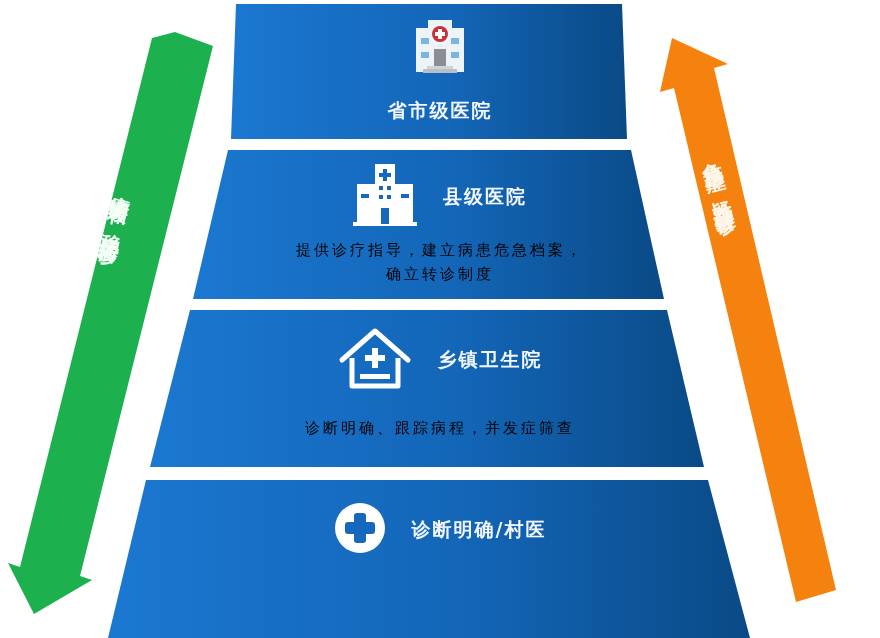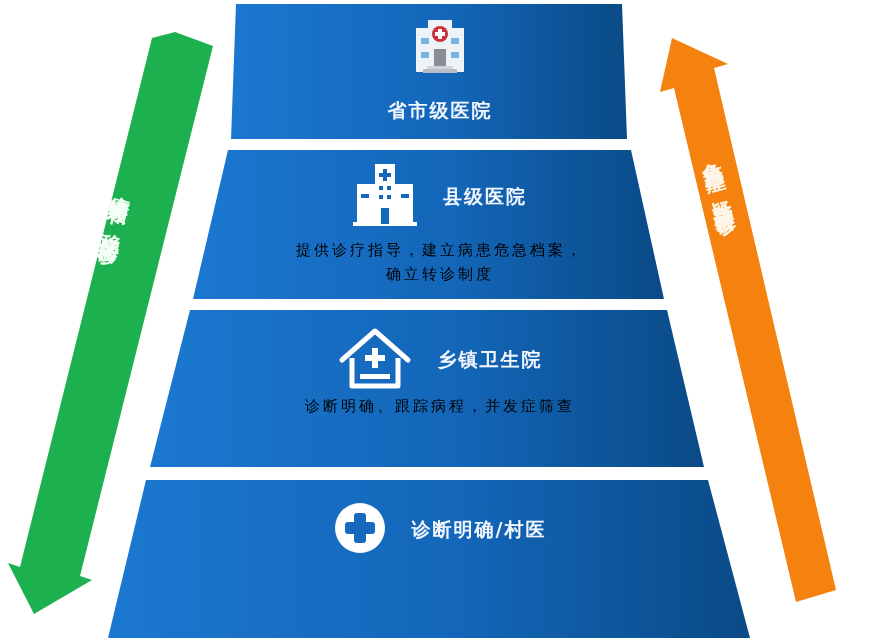--- a/index.html
+++ b/index.html
@@ -94,21 +94,21 @@
         <svg width="74" height="64" viewBox="0 0 74 64">
           <polyline points="4,34 37,5 70,34" fill="none" stroke="#fff" stroke-width="5" stroke-linecap="round" stroke-linejoin="round"></polyline>
           <polyline points="14,32 14,60 60,60 60,32" fill="none" stroke="#fff" stroke-width="5" stroke-linejoin="round"></polyline>
           <rect x="34" y="22" width="6" height="20" fill="#fff"></rect>
           <rect x="27" y="29" width="20" height="6" fill="#fff"></rect>
           <rect x="22" y="48" width="30" height="5" fill="#fff"></rect>
         </svg>
       </div>
       <div class="tier-title">乡镇卫生院</div>
     </div>
-    <div class="tier-desc" style="">
+    <div class="tier-desc" style="margin-top:22px;">
       <div>诊断明确、跟踪病程，并发症筛查</div>
     </div>
   </div>
 
   <div class="tier-content" style="top:502px;">
     <div class="row">
       <div class="icon">
         <svg width="52" height="52" viewBox="0 0 52 52">
           <circle cx="26" cy="26" r="25" fill="#fff"></circle>
           <rect x="20" y="11" width="12" height="30" rx="3" fill="#1668bd"></rect>

